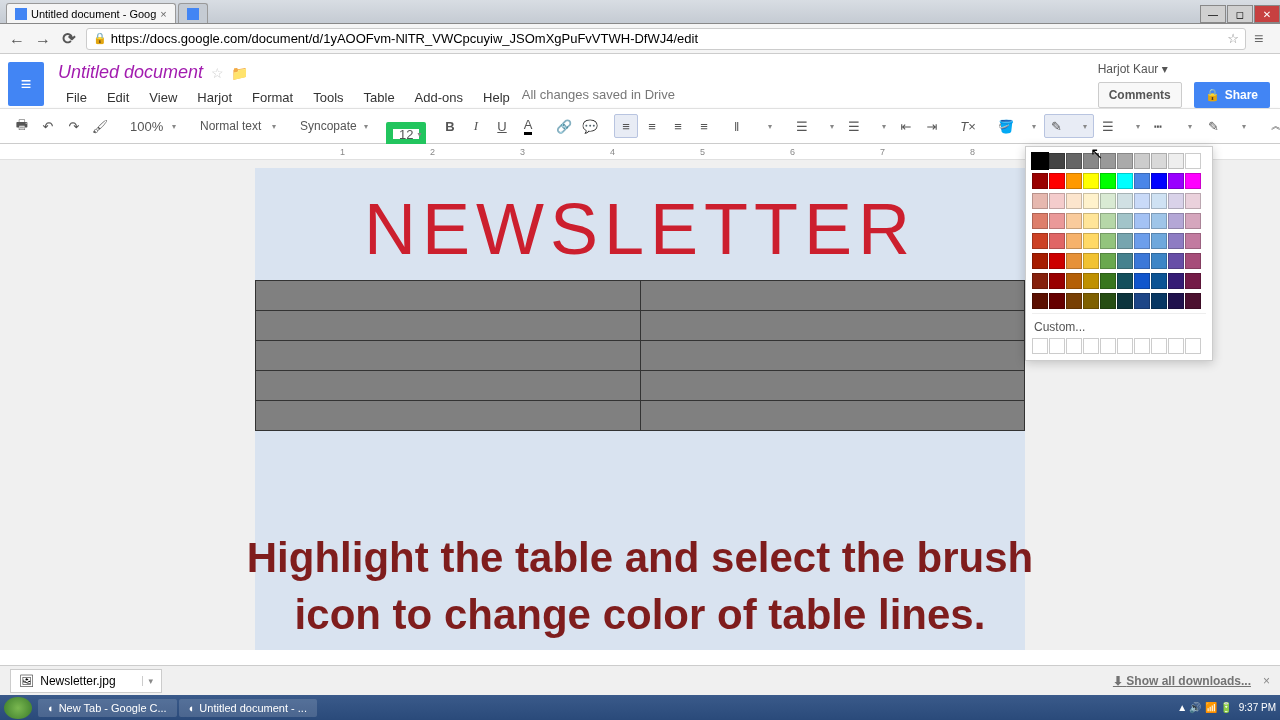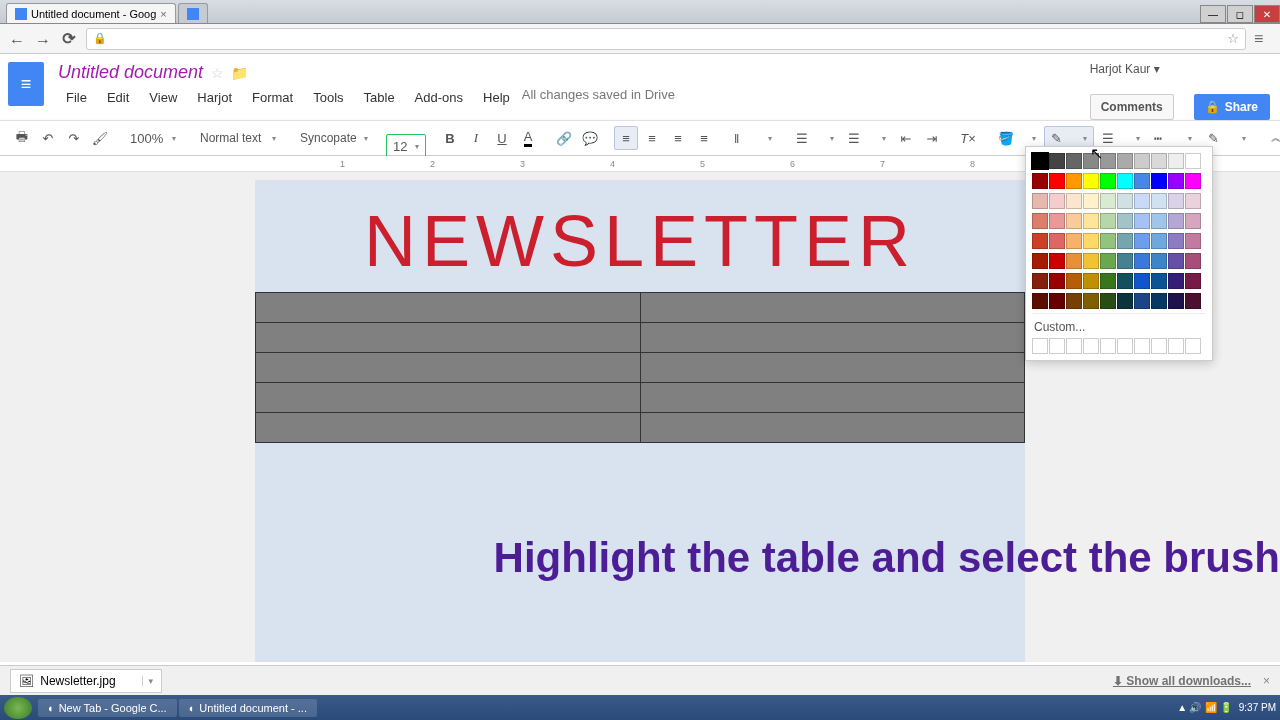--- a/index.html
+++ b/index.html
@@ -41,21 +41,21 @@
 
 .toolbar { height: 36px; border-top: 1px solid #e0e0e0; border-bottom: 1px solid #ccc; display: flex; align-items: center; padding: 0 10px; gap: 2px; background: #fff; box-shadow: 0 1px 3px rgba(0,0,0,0.1); }
 .tb-btn { min-width: 24px; height: 24px; display: flex; align-items: center; justify-content: center; border-radius: 2px; color: #555; font-size: 13px; position: relative; }
 .tb-btn.active { background: #e8ecf5; border: 1px solid #b8c4e0; }
 .tb-sep { width: 1px; height: 20px; background: #ddd; margin: 0 4px; }
 .tb-dropdown { padding: 0 6px; min-width: 50px; justify-content: space-between; }
 .tb-dropdown::after { content: '▾'; font-size: 8px; margin-left: 4px; color: #888; }
 .zoom-dd { min-width: 58px; }
 .style-dd { min-width: 88px; font-size: 12px; }
 .font-dd { min-width: 80px; font-size: 12px; }
-.size-dd { min-width: 40px; border: 1px solid #22c55e; margin-top: 16px; }
+.size-dd { min-width: 40px; border: 7px solid #22c55e; margin-top: 16px; }
 .bold { font-weight: bold; }
 .italic { font-style: italic; font-family: serif; }
 .underline { text-decoration: underline; }
 .tb-btn.selected-border { border: 1px solid #b8c4e0; background: #e8ecf5; }
 .tb-spacer { flex: 1; }
 .chevron-up { font-size: 10px; }
 
 
 .ruler { height: 16px; background: #fff; border-bottom: 1px solid #e0e0e0; position: relative; font-size: 9px; color: #888; padding-left: 250px; display: flex; align-items: center; overflow: hidden; }
 
@@ -69,21 +69,21 @@
 
 .color-popup { position: absolute; left: 1025px; top: 146px; width: 188px; background: #fff; border: 1px solid #ccc; box-shadow: 0 2px 10px rgba(0,0,0,0.2); z-index: 100; padding: 6px; }
 .color-grid { display: grid; grid-template-columns: repeat(10, 16px); gap: 1px; margin-bottom: 4px; }
 .color-swatch { width: 16px; height: 16px; border: 1px solid rgba(0,0,0,0.2); }
 .color-swatch.selected { outline: 2px solid #000; outline-offset: -1px; }
 .custom-label { font-size: 12px; color: #555; padding: 6px 2px 4px; border-top: 1px solid #eee; margin-top: 4px; }
 .custom-row { display: grid; grid-template-columns: repeat(10, 16px); gap: 1px; }
 .custom-swatch { width: 16px; height: 16px; border: 1px solid #ccc; background: #fff; }
 
 
-.instruction { position: absolute; left: 0; right: 0; top: 530px; text-align: right; font-size: 42px; font-weight: bold; color: #4c1d95; line-height: 1.35; font-family: 'Segoe UI', Arial; z-index: 50; }
+.instruction { position: absolute; left: 0; right: 0; top: 530px; text-align: center; font-size: 42px; font-weight: bold; color: #7f1d1d; line-height: 1.35; font-family: 'Segoe UI', Arial; z-index: 50; }
 
 
 .download-bar { position: absolute; bottom: 25px; left: 0; right: 0; height: 30px; background: #f0f0f0; border-top: 1px solid #ccc; display: flex; align-items: center; padding: 0 10px; font-size: 12px; }
 .download-item { border: 1px solid #ccc; padding: 4px 8px; display: flex; align-items: center; gap: 6px; background: #fff; }
 .download-item::after { content: '▾'; margin-left: 20px; color: #888; font-size: 9px; border-left: 1px solid #ccc; padding-left: 6px; }
 .show-all { margin-left: auto; color: #737373; text-decoration: underline; font-weight: bold; }
 .dl-close { margin-left: 12px; color: #888; }
 
 
 .taskbar { position: absolute; bottom: 0; left: 0; right: 0; height: 25px; background: linear-gradient(#3a5a8a, #2a4a7a); display: flex; align-items: center; padding: 0 4px; font-size: 11px; color: #fff; }
@@ -112,20 +112,21 @@
     <div class="win-btn win-close">✕</div>
   </div>
 </div>
 
 <div class="addr-bar">
   <div class="nav-btn">←</div>
   <div class="nav-btn">→</div>
   <div class="nav-btn">⟳</div>
   <div class="url-box">
     <span class="lock-icon">🔒</span>
+    <span>https://docs.google.com/document/d/1yAOOFvm-NlTR_VWCpcuyiw_JSOmXgPuFvVTWH-DfWJ4/edit</span>
     <span class="star-icon">☆</span>
   </div>
   <div class="menu-icon">≡</div>
 </div>
 
 <div class="docs-header">
   <div class="docs-logo">≡</div>
   <div class="docs-title-area">
     <div class="docs-title-row">
       <span class="docs-title">Untitled document</span>
@@ -141,21 +142,21 @@
       <span class="menu-item">Tools</span>
       <span class="menu-item">Table</span>
       <span class="menu-item">Add-ons</span>
       <span class="menu-item">Help</span>
       <span class="save-status">All changes saved in Drive</span>
     </div>
   </div>
   <div class="header-right">
     <div>
       <div class="user-name"><span>Harjot Kaur</span> ▾</div>
-      <div style="display:flex;gap:20px;margin-top:18px;justify-content:flex-end">
+      <div style="display:flex;gap:12px;margin-top:6px;justify-content:flex-end">
         <div class="comments-btn">Comments</div>
         <div class="share-btn">
           <span>🔒</span>
           <span>Share</span>
         </div>
       </div>
     </div>
   </div>
 </div>
 
@@ -359,20 +360,21 @@
       <div class="custom-swatch"></div>
       <div class="custom-swatch"></div>
       <div class="custom-swatch"></div>
     </div>
 </div>
 
 <div class="cursor-arrow">↖</div>
 
 <div class="instruction">
   <div>Highlight the table and select the brush</div>
+  <div>icon to change color of table lines.</div>
 </div>
 
 <div class="download-bar">
   <div class="download-item">
     <span>🖼</span>
     <span>Newsletter.jpg</span>
   </div>
   <span class="show-all">
     <span>⬇</span>
     <span>Show all downloads...</span>

